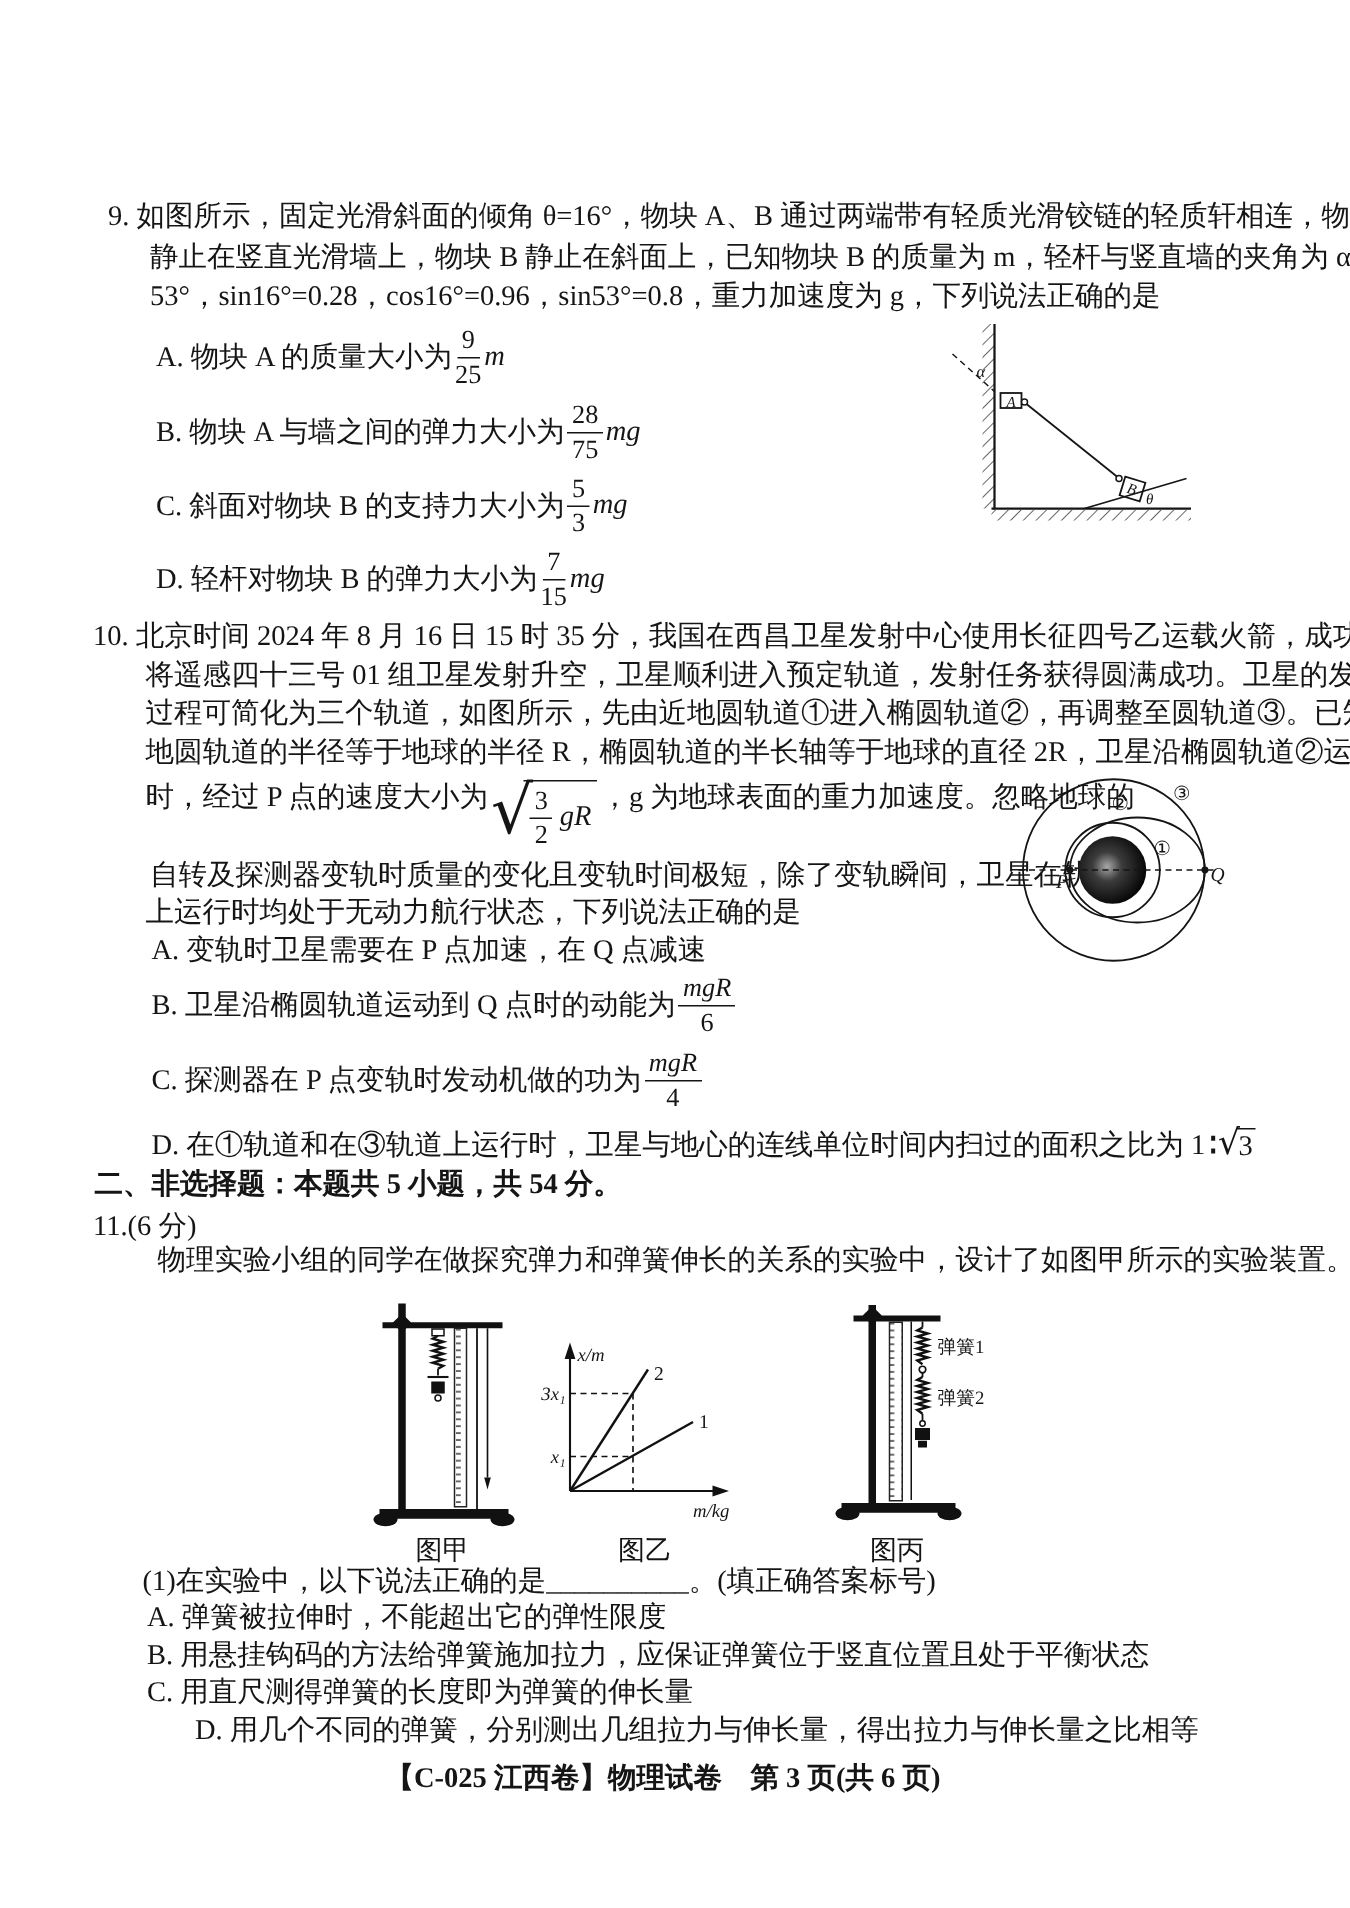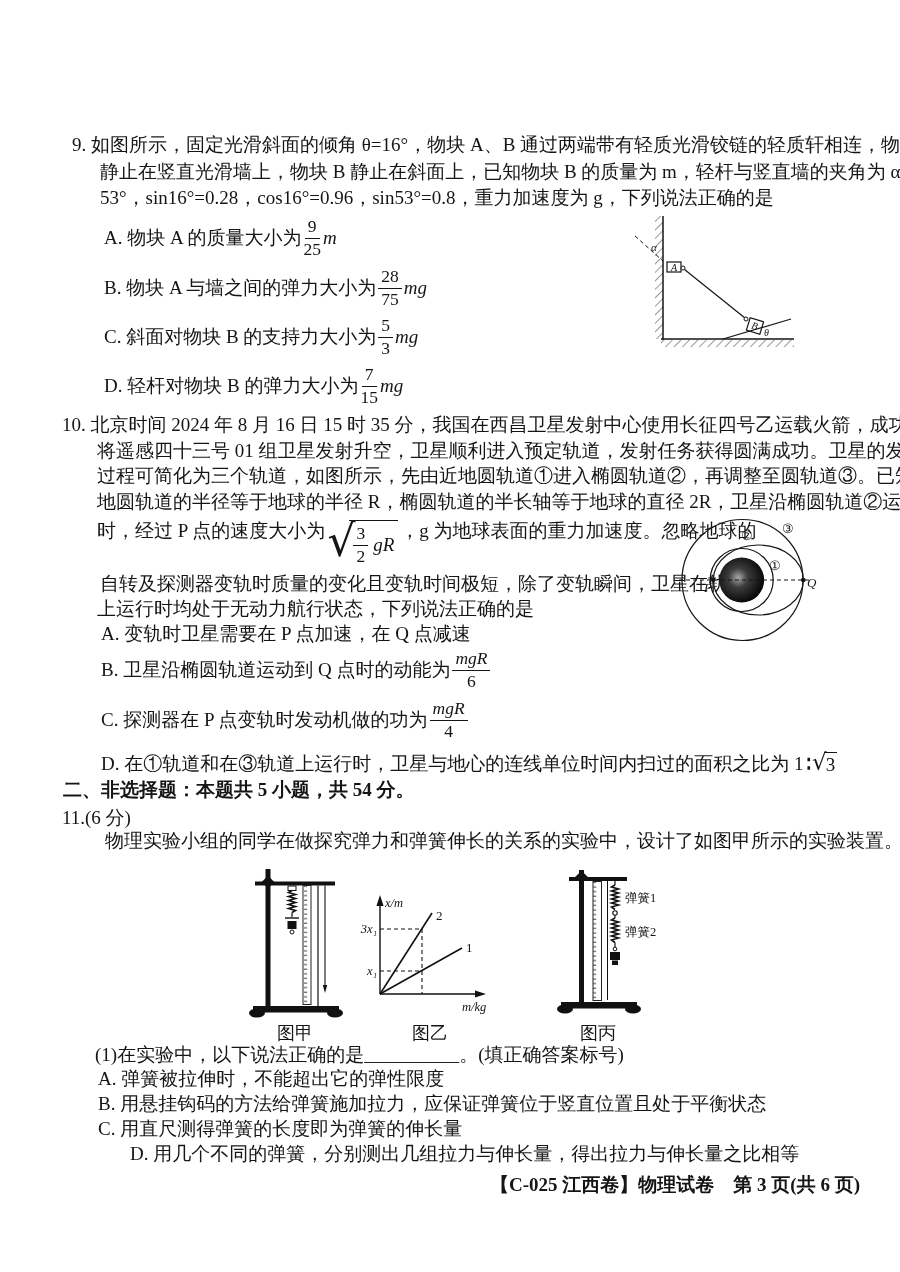--- a/index.html
+++ b/index.html
@@ -14,21 +14,21 @@
   .frac .den{padding-top:1px;}
   .it{font-style:italic;}
   .sqrt{display:inline-flex;align-items:center;margin:0 2px;}
   .sqrt .rad{font-size:44px;line-height:1;font-family:"DejaVu Sans",sans-serif;position:relative;top:-2px;}
   .sqrt .sbody{border-top:1.6px solid #151515;display:inline-flex;align-items:center;gap:3px;
                padding:3px 4px 0 2px;margin-left:-6px;}
   .s3{display:inline-flex;align-items:flex-start;margin-left:2px;}
   .s3 .rad2{font-size:23px;line-height:1;font-family:"DejaVu Sans",sans-serif;position:relative;top:-1px;}
   .s3 .b3{border-top:1.5px solid #151515;padding:0 2px;margin-left:-3px;}
   .cap{position:absolute;white-space:nowrap;font-size:18px;}
-  .footer{position:absolute;left:0;width:860px;text-align:right;font-size:19px;font-weight:700;}
+  .footer{position:absolute;left:12px;width:860px;text-align:center;font-size:19px;font-weight:700;}
   svg{position:absolute;}
   svg text{font-family:"Liberation Serif", serif;fill:#151515;}
 </style>
 </head>
 <body>
 
 <div id="page">
 
   <div class="ln" style="left:72px;top:133px;">9. 如图所示，固定光滑斜面的倾角 θ=16°，物块 A、B 通过两端带有轻质光滑铰链的轻质轩相连，物块 A</div>
   <div class="ln" style="left:100px;top:160px;">静止在竖直光滑墙上，物块 B 静止在斜面上，已知物块 B 的质量为 m，轻杆与竖直墙的夹角为 α=</div>

